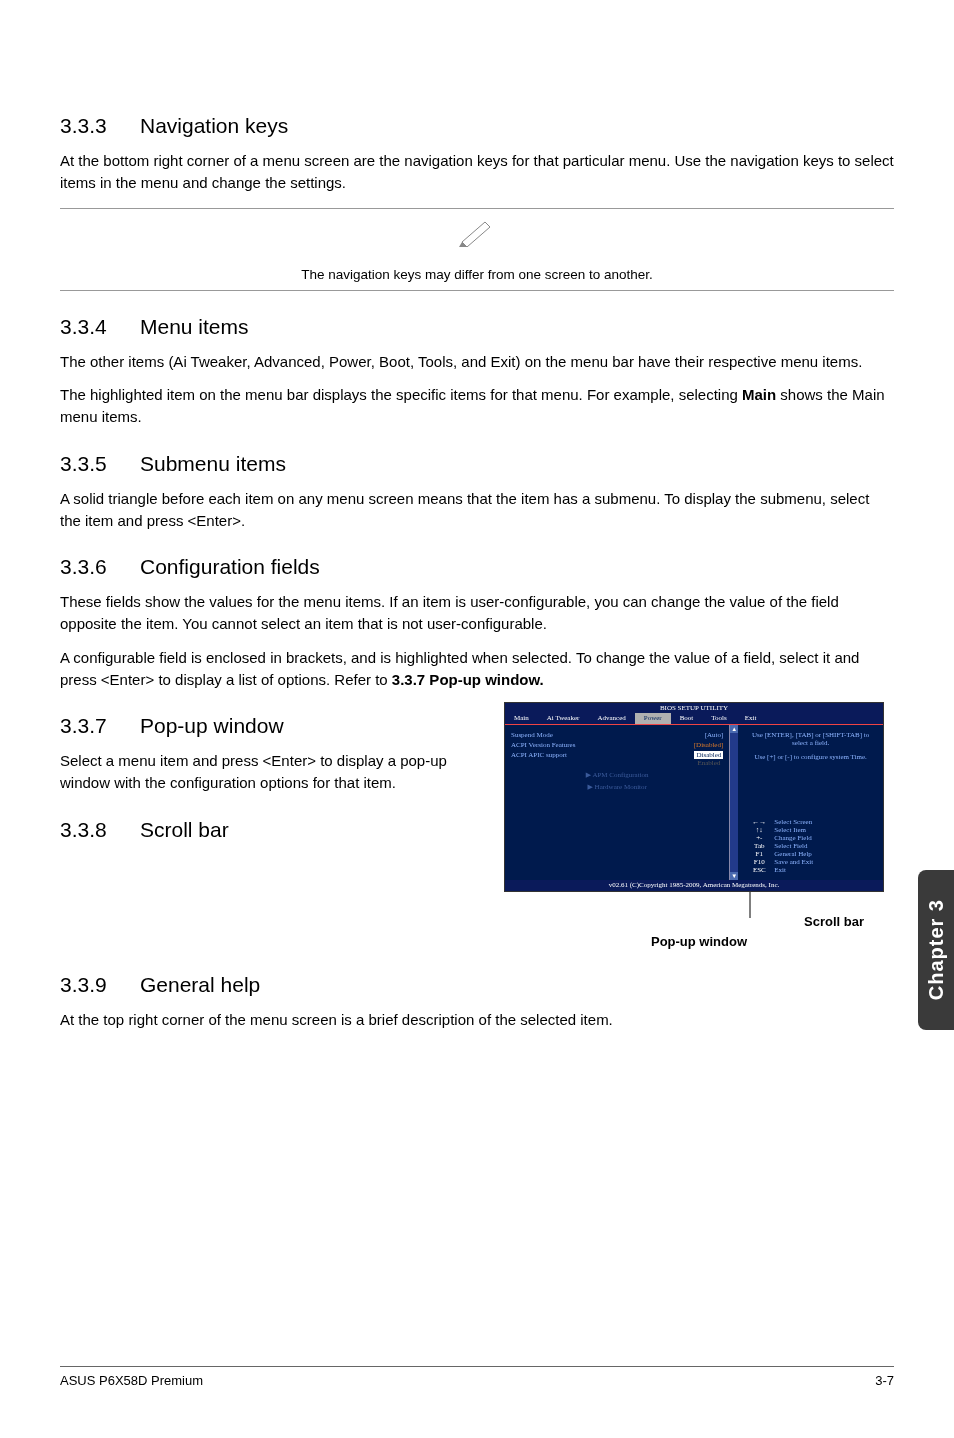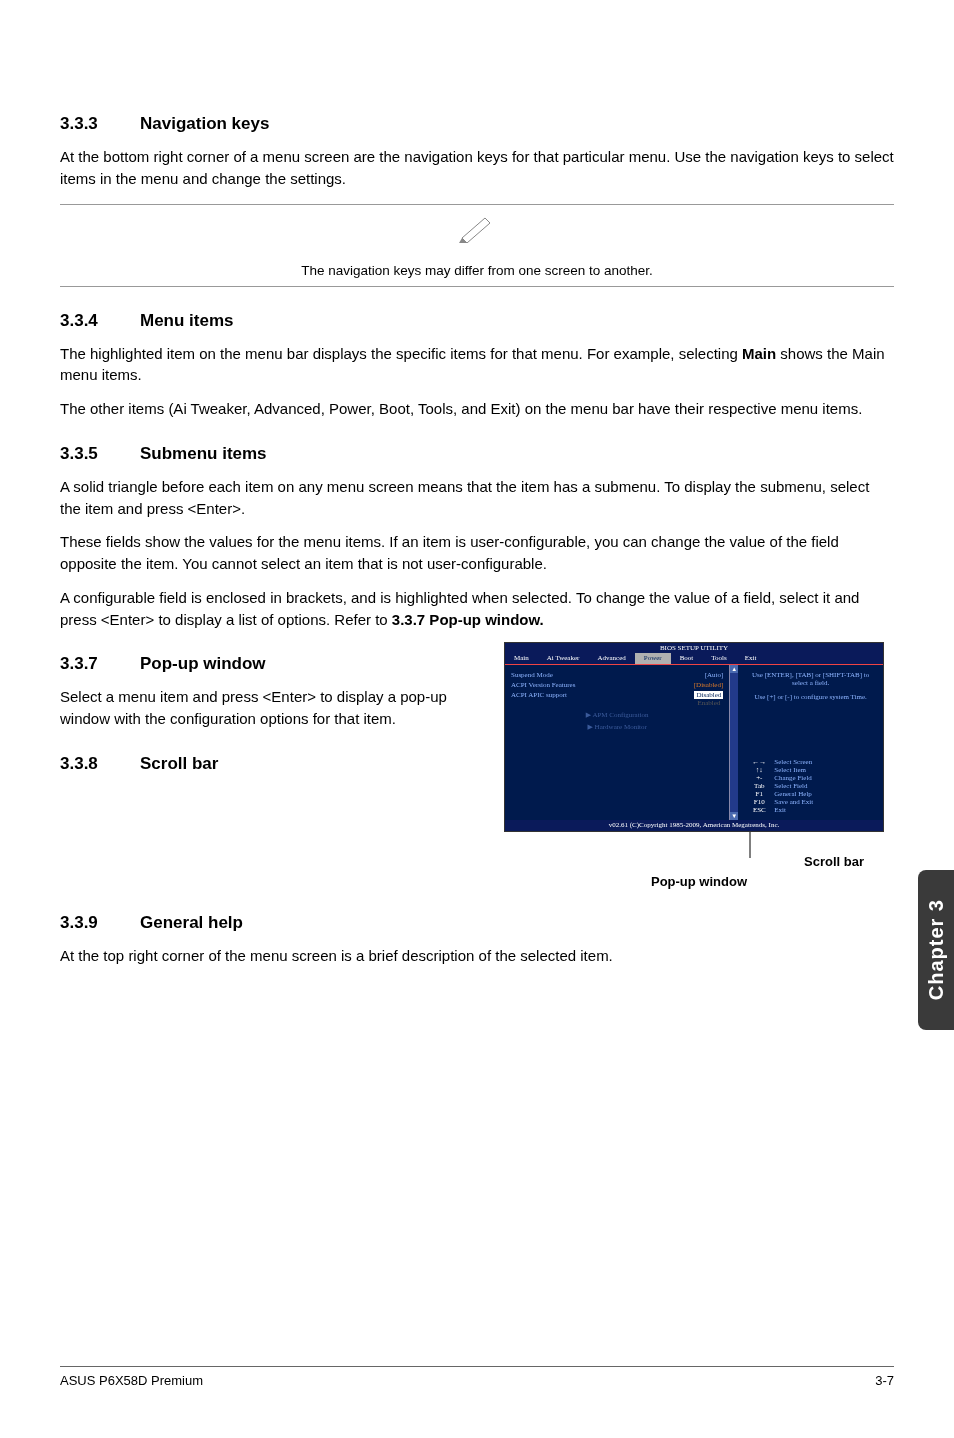--- a/index.html
+++ b/index.html
@@ -8,22 +8,22 @@
     width: 954px;
     height: 1438px;
     background: #fff;
     position: relative;
     color: #000;
   }
   .page {
     padding: 90px 60px 0 60px;
   }
   .section-heading {
-    font-size: 17px;
-    font-weight: bold;
+    font-size: 21px;
+    font-weight: normal;
     margin-bottom: 12px;
     margin-top: 24px;
     display: flex;
   }
   .section-heading .num { width: 80px; }
   .body-text {
     font-size: 15px;
     line-height: 1.45;
     margin-bottom: 12px;
   }
@@ -195,31 +195,35 @@
         <path d="M5 25 L10 30 L2 30 Z" fill="#888"></path>
       </svg>
     </span>
     <span class="note-text">The navigation keys may differ from one screen to another.</span>
   </div>
 
   <div class="section-heading">
     <span class="num">3.3.4</span>
     <span>Menu items</span>
   </div>
+  <p class="body-text">The other items (Ai Tweaker, Advanced, Power, Boot, Tools, and Exit) on the menu bar have their respective menu items.</p>
   <p class="body-text">
     <span>The highlighted item on the menu bar displays the specific items for that menu. For example, selecting </span><b>Main</b><span> shows the Main menu items.</span>
   </p>
-  <p class="body-text">The other items (Ai Tweaker, Advanced, Power, Boot, Tools, and Exit) on the menu bar have their respective menu items.</p>
 
   <div class="section-heading">
     <span class="num">3.3.5</span>
     <span>Submenu items</span>
   </div>
   <p class="body-text">A solid triangle before each item on any menu screen means that the item has a submenu. To display the submenu, select the item and press &lt;Enter&gt;.</p>
 
+  <div class="section-heading">
+    <span class="num">3.3.6</span>
+    <span>Configuration fields</span>
+  </div>
   <p class="body-text">These fields show the values for the menu items. If an item is user-configurable, you can change the value of the field opposite the item. You cannot select an item that is not user-configurable.</p>
   <p class="body-text">
     <span>A configurable field is enclosed in brackets, and is highlighted when selected. To change the value of a field, select it and press &lt;Enter&gt; to display a list of options. Refer to </span><b>3.3.7 Pop-up window.</b>
   </p>
 
   <div class="section-337-row">
     <div class="section-337-text">
       <div class="section-heading" style="margin-top:12px">
         <span class="num">3.3.7</span>
         <span>Pop-up window</span>

